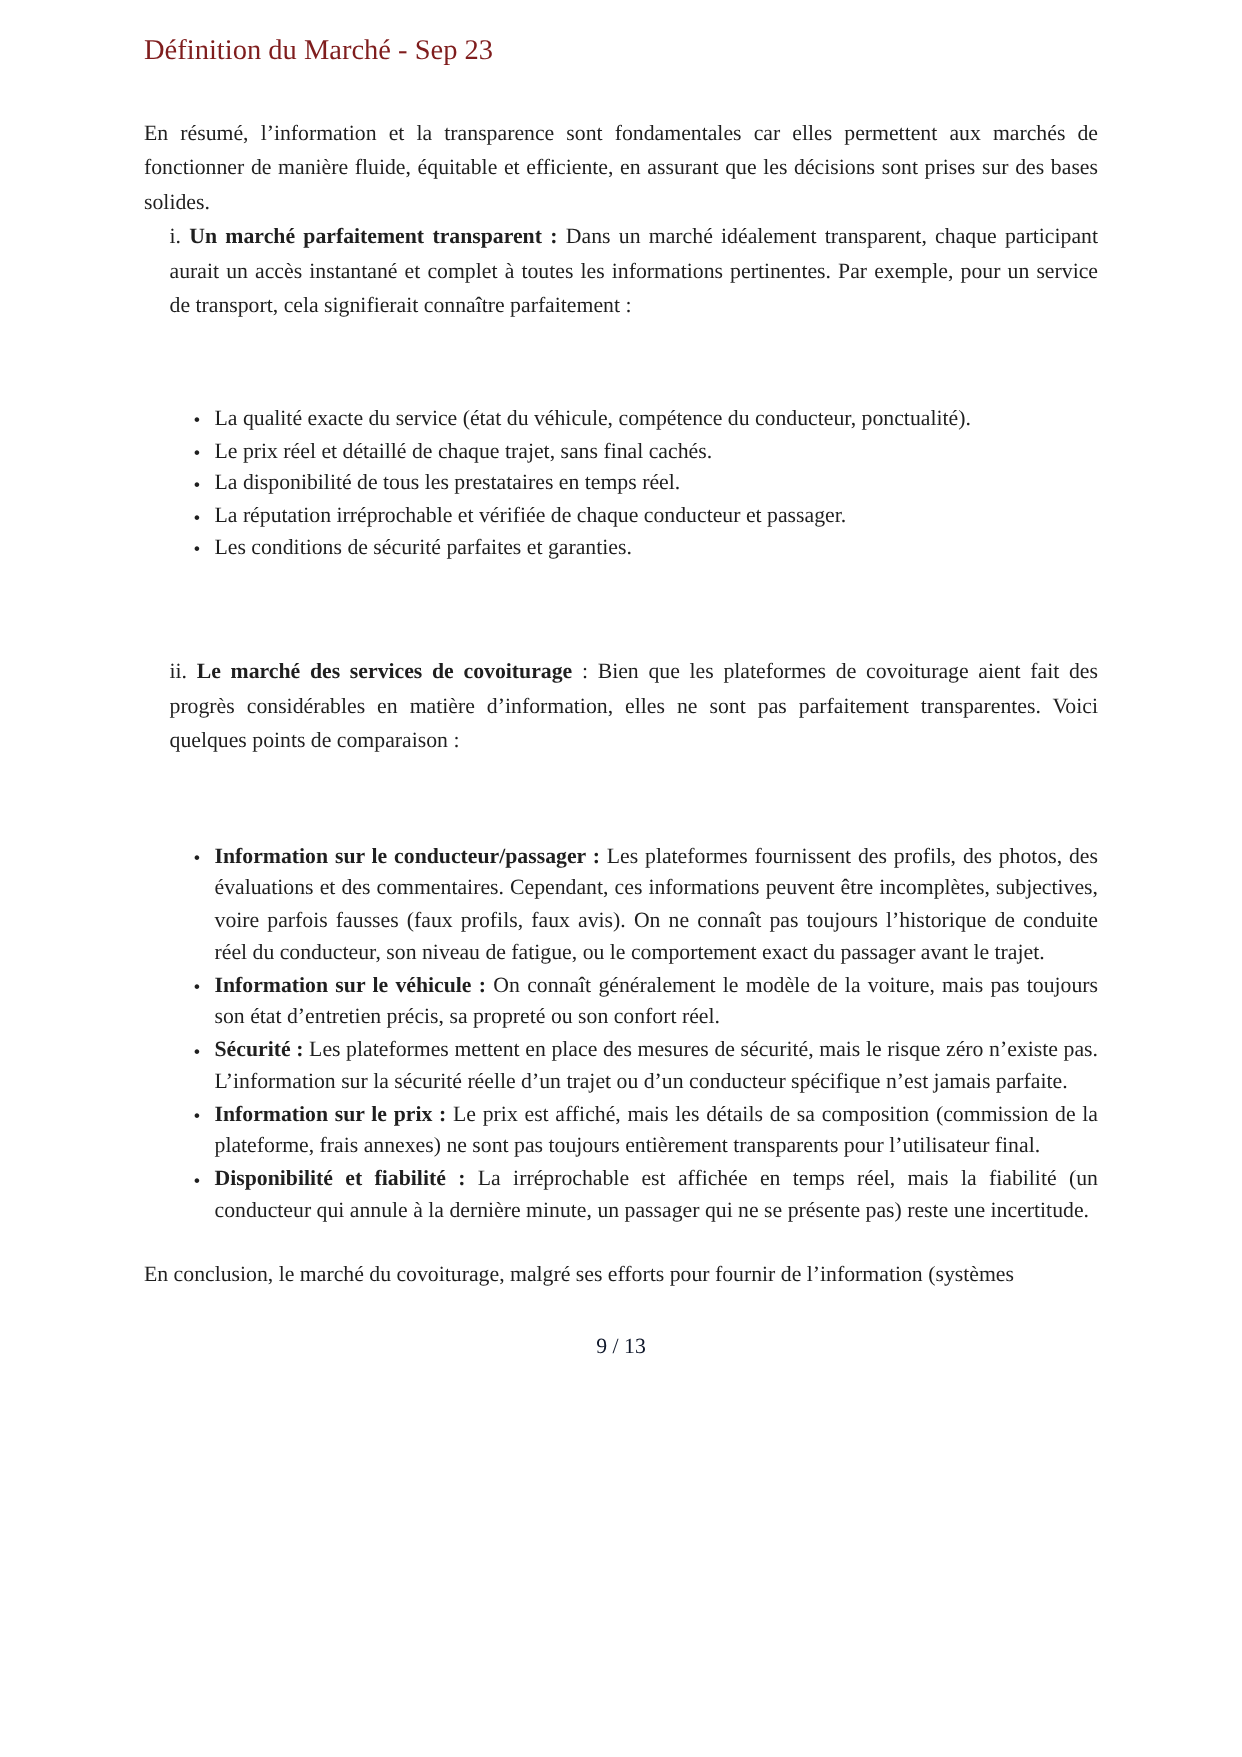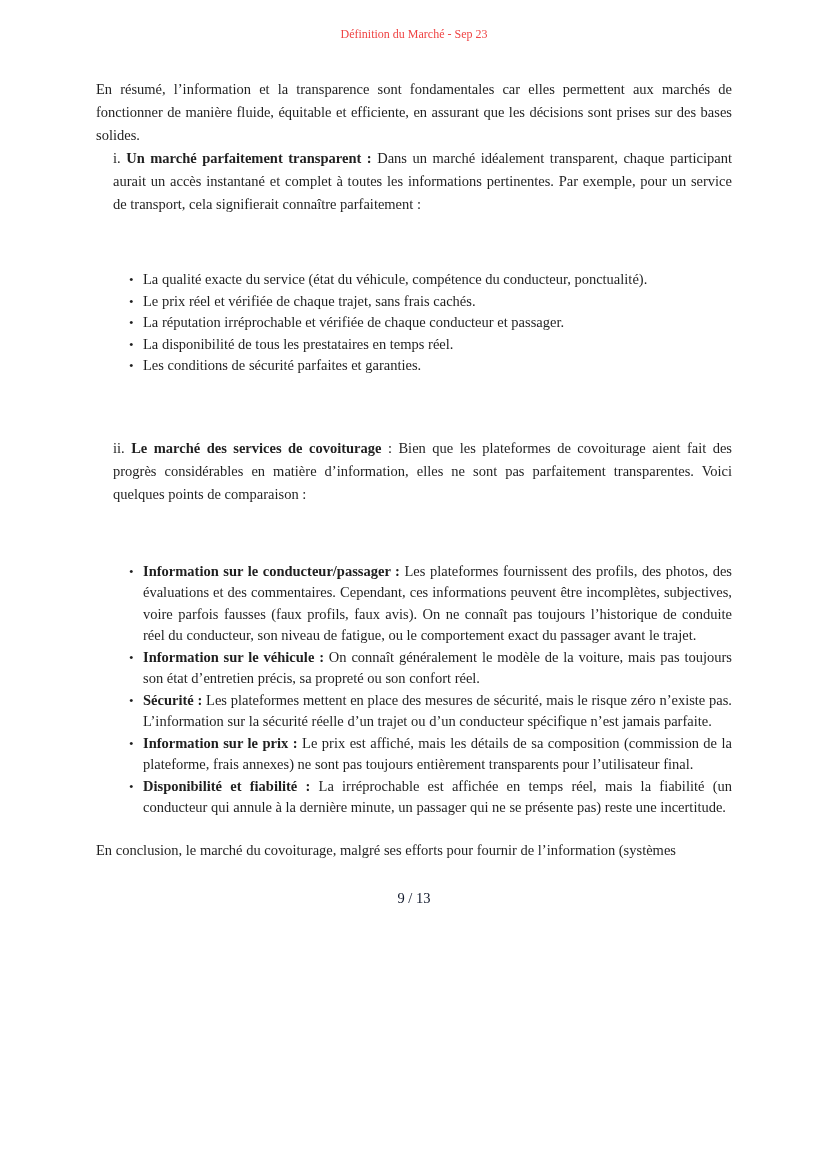--- a/index.html
+++ b/index.html
@@ -16,24 +16,24 @@
     font-family: "Liberation Serif", "DejaVu Serif", serif;
     color: #1f1f1f;
     box-sizing: border-box;
   }
   .content {
     padding: 0 96px;
     box-sizing: border-box;
   }
   .doc-header {
     padding-top: 26px;
-    text-align: center;
-    font-size: 12px;
+    text-align: left;
+    font-size: 19px;
     line-height: 16px;
-    color: #ef4444;
+    color: #7f1d1d;
   }
   p {
     margin: 0;
     font-size: 14.5px;
     line-height: 23px;
     text-align: justify;
   }
   .p1 { margin-top: 36px; }
   .p2 { margin-top: 5px; }
   .section {
@@ -87,23 +87,23 @@
 
     <p class="p1">En résumé, l’information et la transparence sont fondamentales car elles permettent aux marchés de fonctionner de manière fluide, équitable et efficiente, en assurant que les décisions sont prises sur des bases solides.</p>
 
 
     <div class="section sec1">
       <span>i. </span><span class="bold">Un marché parfaitement transparent :</span><span> Dans un marché idéalement transparent, chaque participant aurait un accès instantané et complet à toutes les informations pertinentes. Par exemple, pour un service de transport, cela signifierait connaître parfaitement :</span>
     </div>
 
     <ul class="list1">
       <li>La qualité exacte du service (état du véhicule, compétence du conducteur, ponctualité).</li>
-      <li>Le prix réel et vérifiée de chaque trajet, sans frais cachés.</li>
+      <li>Le prix réel et détaillé de chaque trajet, sans final cachés.</li>
+      <li>La disponibilité de tous les prestataires en temps réel.</li>
       <li>La réputation irréprochable et vérifiée de chaque conducteur et passager.</li>
-      <li>La disponibilité de tous les prestataires en temps réel.</li>
       <li>Les conditions de sécurité parfaites et garanties.</li>
     </ul>
 
     <div class="section sec2">
       <span>ii. </span><span class="bold">Le marché des services de covoiturage</span><span> : Bien que les plateformes de covoiturage aient fait des progrès considérables en matière d’information, elles ne sont pas parfaitement transparentes. Voici quelques points de comparaison :</span>
     </div>
 
     <ul class="list2">
       <li>
         <span class="bold">Information sur le conducteur/passager :</span><span> Les plateformes fournissent des profils, des photos, des évaluations et des commentaires. Cependant, ces informations peuvent être incomplètes, subjectives, voire parfois fausses (faux profils, faux avis). On ne connaît pas toujours l’historique de conduite réel du conducteur, son niveau de fatigue, ou le comportement exact du passager avant le trajet.</span>

